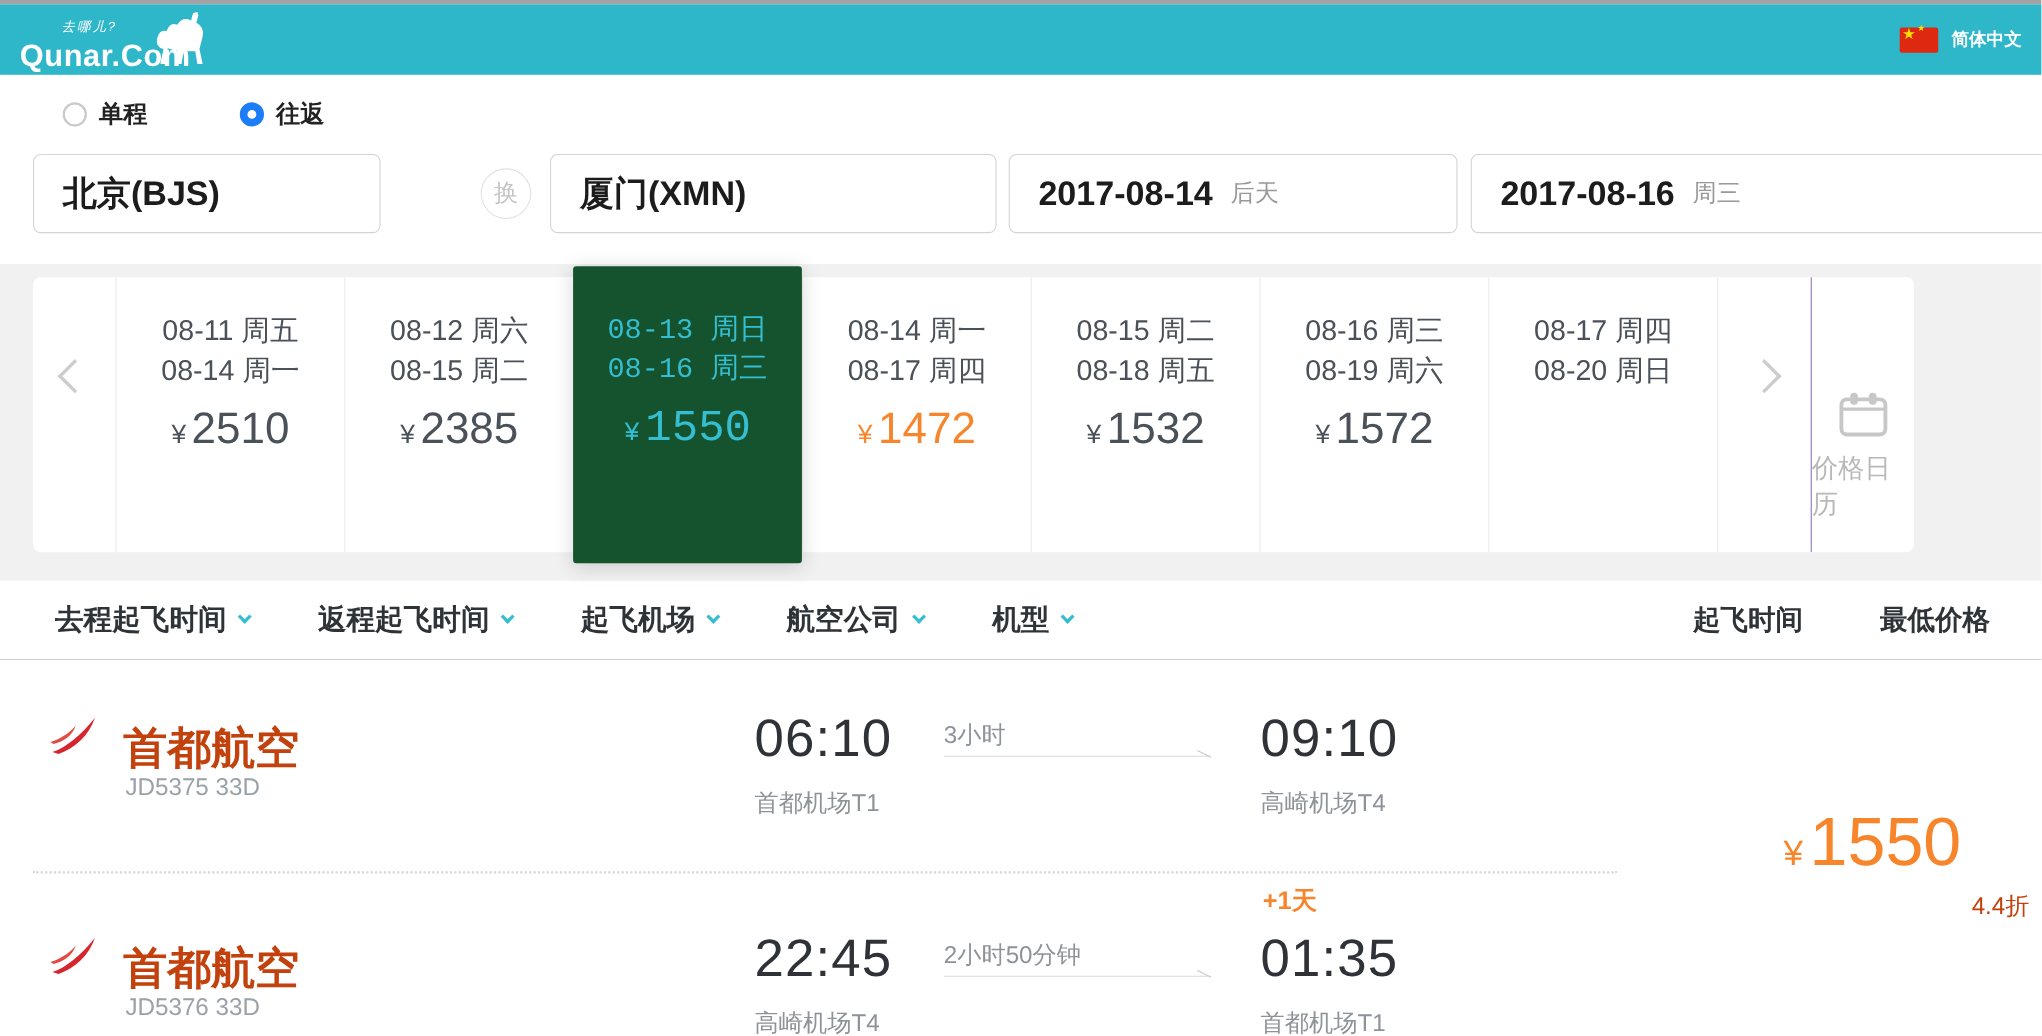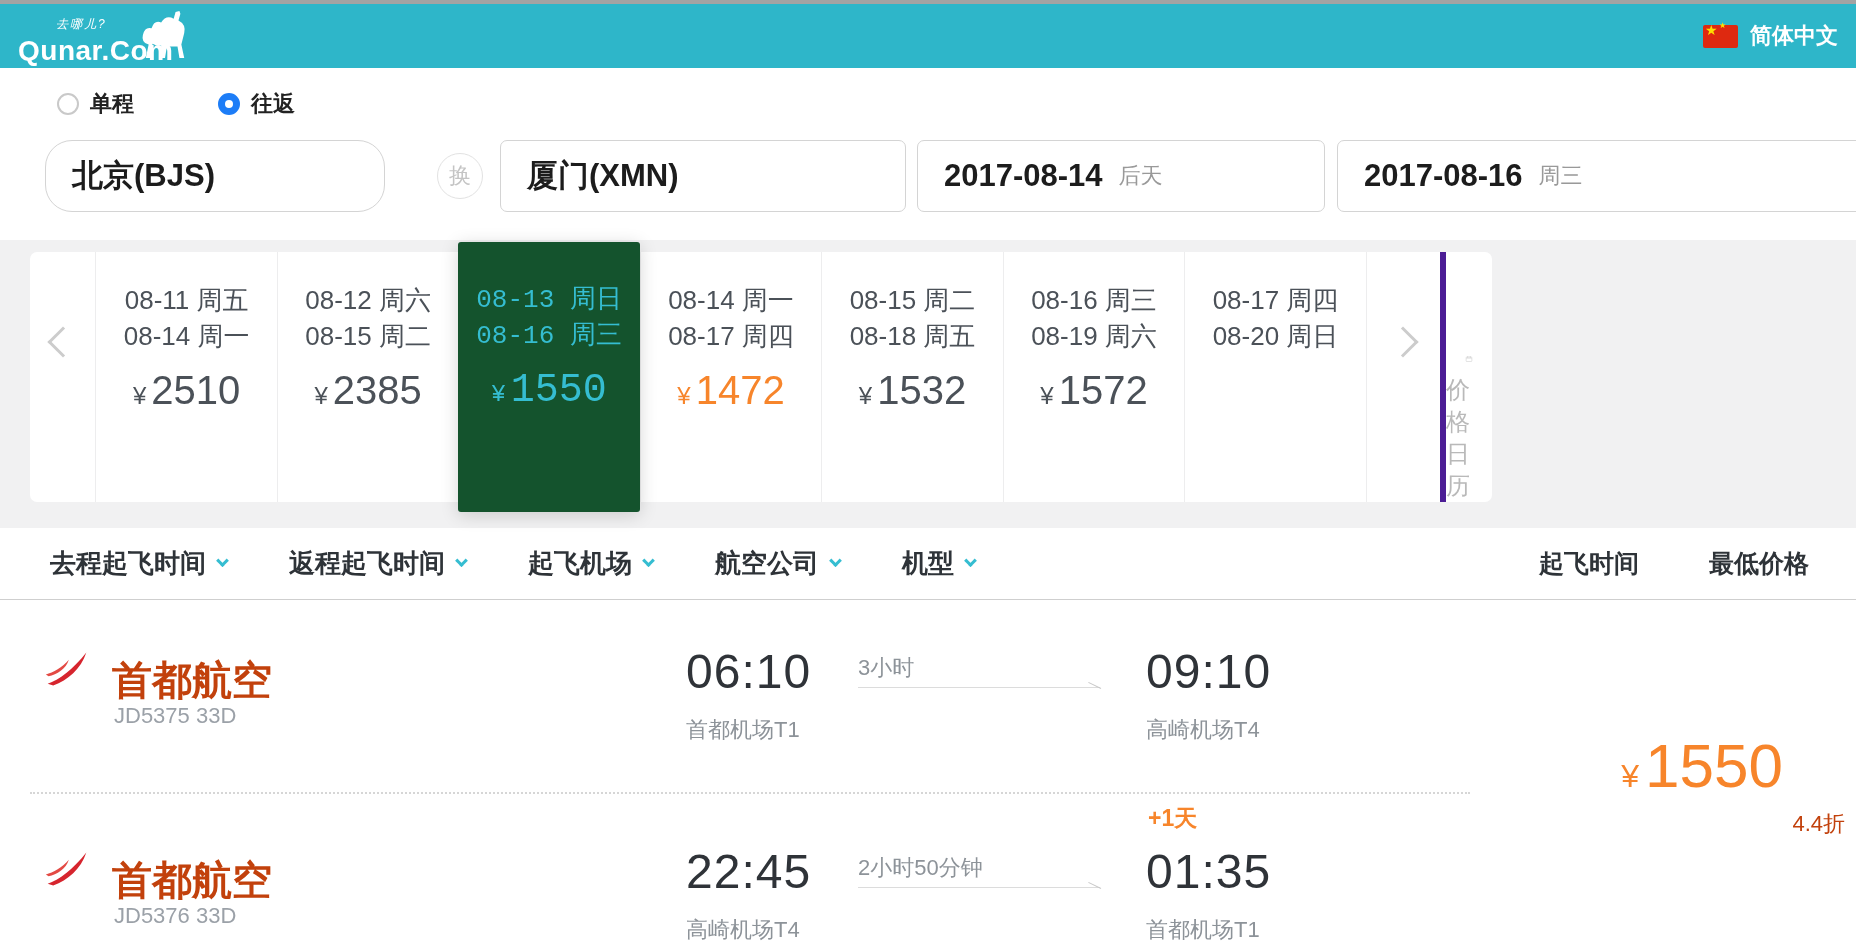--- a/index.html
+++ b/index.html
@@ -15,62 +15,62 @@
   .top-edge{height:4px;background:#a3a3a3;}
   .topbar{height:64px;background:var(--header-bg);position:relative;display:flex;align-items:center;}
   .logo{position:absolute;left:18px;top:4px;width:190px;height:60px;cursor:pointer;}
   .logo-tagline{position:absolute;left:38px;top:8px;color:#fff;font-size:12px;font-style:italic;letter-spacing:2px;}
   .logo-name{position:absolute;left:0;top:27px;color:#fff;font-size:28px;font-weight:700;letter-spacing:.5px;}
   .camel{position:absolute;left:118px;top:2px;width:58px;height:50px;}
   .lang{position:absolute;right:18px;top:0;height:64px;display:flex;align-items:center;gap:12px;cursor:pointer;}
   .flag{position:relative;width:35px;height:23px;background:#de2910;display:inline-block;border-radius:2px;}
   .flag .star-big{position:absolute;left:2px;top:-3px;color:#ffde00;font-size:14px;font-style:normal;}
   .flag .star-s{position:absolute;left:16px;top:-4px;color:#ffde00;font-size:8px;font-style:normal;}
-  .lang-label{color:#fff;font-size:22px;font-weight:700;}
+  .lang-label{color:#fff;font-size:16px;font-weight:700;}
 
   
   .trip-row{position:relative;height:72px;}
   .radio-opt{position:absolute;top:21px;display:flex;align-items:center;gap:11px;cursor:pointer;justify-content:center;}
   .radio-opt.o1{left:57px;} .radio-opt.o2{left:218px;}
   .radio-dot{width:22px;height:22px;border-radius:50%;border:2px solid #c9c9c9;background:#fff;position:relative;}
   .radio-dot.sel-true{background:var(--radio-blue);border-color:var(--radio-blue);}
   .radio-dot.sel-true::after{content:'';position:absolute;inset:0;margin:auto;width:8px;height:8px;border-radius:50%;background:#fff;}
   .radio-label{font-size:22px;font-weight:700;color:#222;}
 
   
   .search-row{position:relative;height:100px;}
   .input{position:absolute;top:0;height:72px;border:1px solid #d4d4d4;border-radius:7px;background:#fff;
     display:flex;align-items:center;padding:0 26px;cursor:text;}
   .input .city,.input .date{font-size:31px;font-weight:700;color:#1c1c1c;}
   .input .hint{font-size:22px;color:#999;margin-left:16px;font-weight:400;}
-  .in-from{left:45px;width:340px;border-radius:27px;} .in-to{left:500px;width:406px;}
+  .in-from{left:30px;width:316px;} .in-to{left:500px;width:406px;}
   .in-d1{left:917px;width:408px;} .in-d2{left:1337px;width:560px;}
   .swap{position:absolute;left:437px;top:13px;width:46px;height:46px;border-radius:50%;border:1px solid #e2e2e2;
     background:#fff;color:#c4c4c4;font-size:22px;display:flex;align-items:center;justify-content:center;cursor:pointer;}
 
   
   .carousel-band{background:#f1f1f2;height:288px;padding-top:12px;}
-  .strip{display:flex;margin-left:30px;width:1462px;height:250px;}
+  .strip{display:flex;margin-left:30px;width:1710px;height:250px;}
   .nav-cell{background:#fff;display:flex;align-items:center;justify-content:center;cursor:pointer;}
   .nav-prev{width:75px;border-radius:7px 0 0 7px;}
   .nav-next{width:85px;border-left:1px solid #ededee;}
   .chev{width:22px;height:22px;border-left:3px solid #ccc;border-bottom:3px solid #ccc;margin-bottom:70px;}
   .chev-left{transform:rotate(45deg);} .chev-right{transform:rotate(225deg);}
   .dcard{width:208px;background:#fff;border-left:1px solid #ededee;text-align:center;padding-top:30px;cursor:pointer;}
   .dcard:first-of-type{border-left:none;}
   .c-line{font-size:26px;color:var(--mid);line-height:36px;}
   .c-price{margin-top:14px;color:var(--mid);white-space:nowrap;}
   .c-price .cur{font-size:24px;margin-right:5px;}
   .c-price .amt{font-size:40px;}
   .dcard.state-selected{margin-top:-10px;height:270px;padding-top:40px;background:#14532d;border-left:none;
     box-shadow:0 3px 18px rgba(0,0,0,.16);border-radius:3px;position:relative;z-index:2;font-family:Liberation Mono, monospace;}
   .dcard.state-selected .c-line,.dcard.state-selected .cur,.dcard.state-selected .amt{color:var(--teal);}
   .dcard.state-lowest .cur,.dcard.state-lowest .amt{color:var(--orange);}
   .dcard.state-action .amt{font-size:35px;}
-  .cal-cell{flex:1;background:#fff;border-left:6px solid #4c1d95;border-radius:0 7px 7px 0;
+  .cal-cell{flex:1;background:#fff;border-left:1px solid #4c1d95;border-radius:0 7px 7px 0;
     display:flex;flex-direction:column;align-items:center;padding-top:104px;cursor:pointer;}
   .cal-label{margin-top:12px;font-size:24px;color:var(--lgray);}
 
   
   .filter-bar{height:72px;background:#fff;border-bottom:1px solid #cfcfcf;display:flex;align-items:center;
     padding:0 47px 0 50px;}
   .f-item{display:flex;align-items:center;margin-right:62px;cursor:pointer;}
   .f-label{font-size:26px;font-weight:700;color:#2e3338;}
   .chev-down{width:9px;height:9px;border-right:3px solid var(--teal);border-bottom:3px solid var(--teal);
     transform:rotate(45deg) translate(-2px,-2px);margin-left:12px;display:inline-block;}

